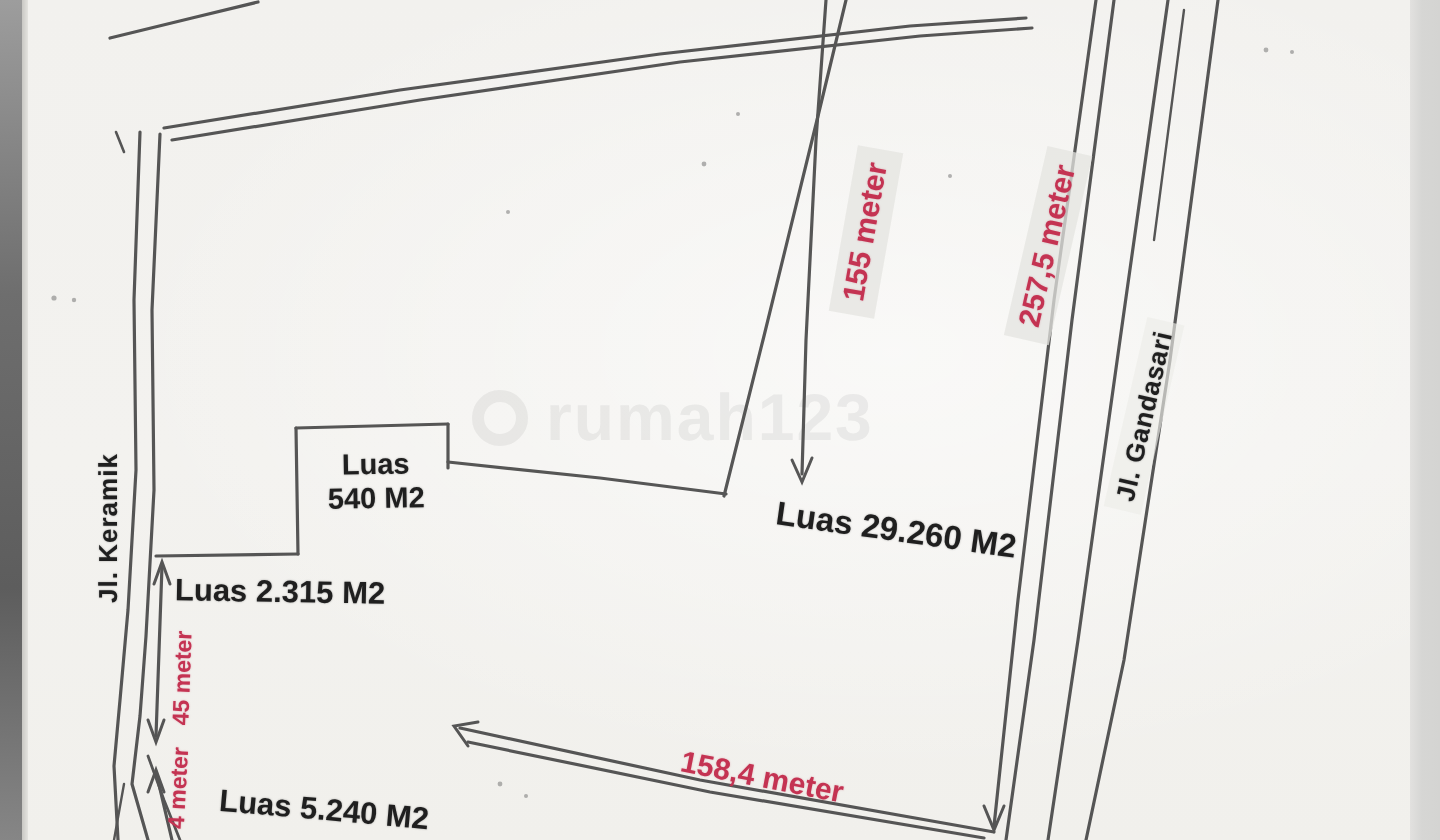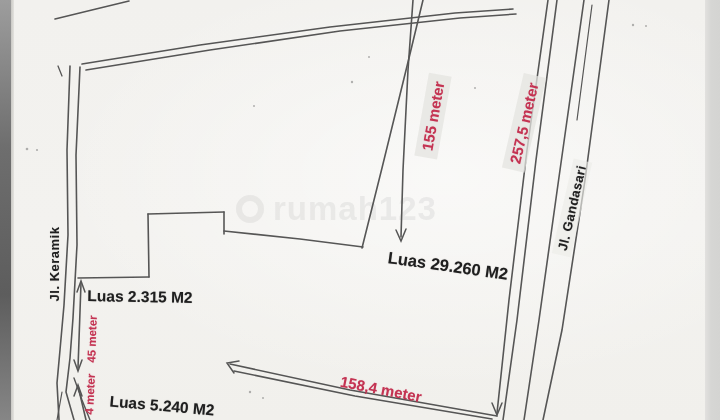--- a/index.html
+++ b/index.html
@@ -142,20 +142,24 @@
   <div class="meas hl" style="left:433px;top:116px;font-size:15px;transform:translate(-50%,-50%) rotate(-80deg);">155 meter</div>
 
   <div class="meas hl" style="left:524px;top:123px;font-size:15px;transform:translate(-50%,-50%) rotate(-77deg);">257,5 meter</div>
 
   <div class="meas" style="left:381px;top:389px;font-size:15px;transform:translate(-50%,-50%) rotate(11deg);">158,4 meter</div>
 
   <div class="meas" style="left:92px;top:339px;font-size:11.5px;transform:translate(-50%,-50%) rotate(-88deg);">45 meter</div>
 
   <div class="meas" style="left:90px;top:394px;font-size:11.5px;transform:translate(-50%,-50%) rotate(-87deg);">4 meter</div>
 
+  <div class="lbl center-2line" style="left:188px;top:242px;font-size:14.5px;transform:translate(-50%,-50%) rotate(-1deg);">
+    <div>Luas</div>
+    <div>540 M2</div>
+  </div>
 
   <div class="lbl" style="left:140px;top:297px;font-size:15.5px;transform:translate(-50%,-50%) rotate(1deg);">Luas 2.315 M2</div>
 
   <div class="lbl" style="left:448px;top:266px;font-size:16.5px;transform:translate(-50%,-50%) rotate(8deg);">Luas 29.260 M2</div>
 
   <div class="lbl" style="left:162px;top:406px;font-size:15.5px;transform:translate(-50%,-50%) rotate(5deg);">Luas 5.240 M2</div>
 
 </div>
 
 </body></html>

